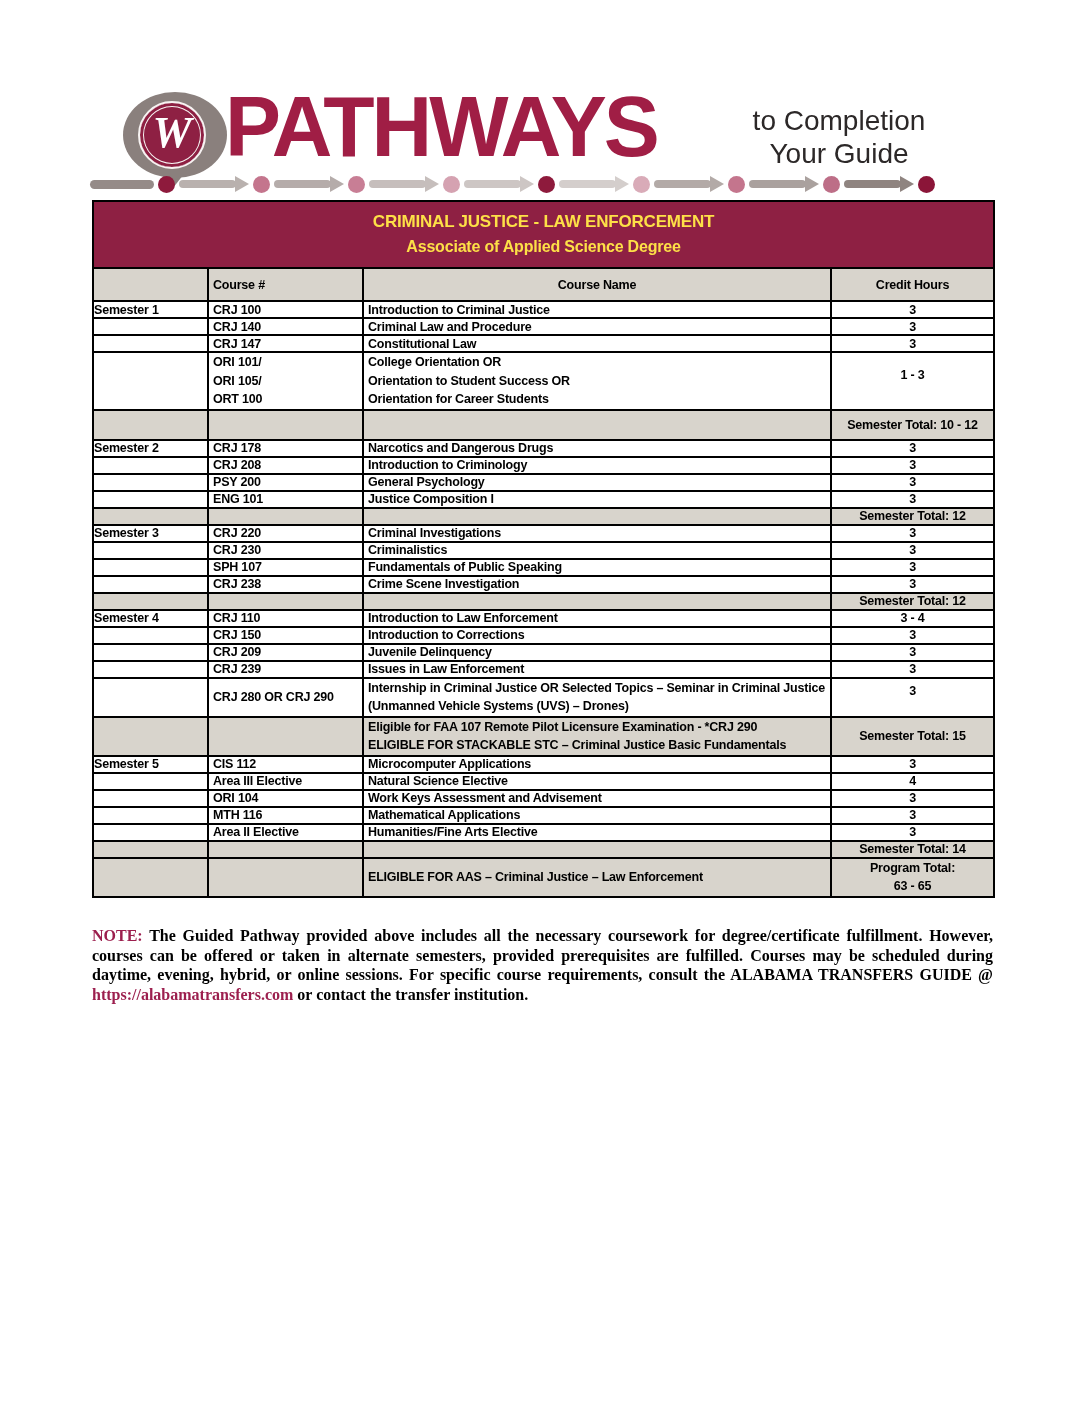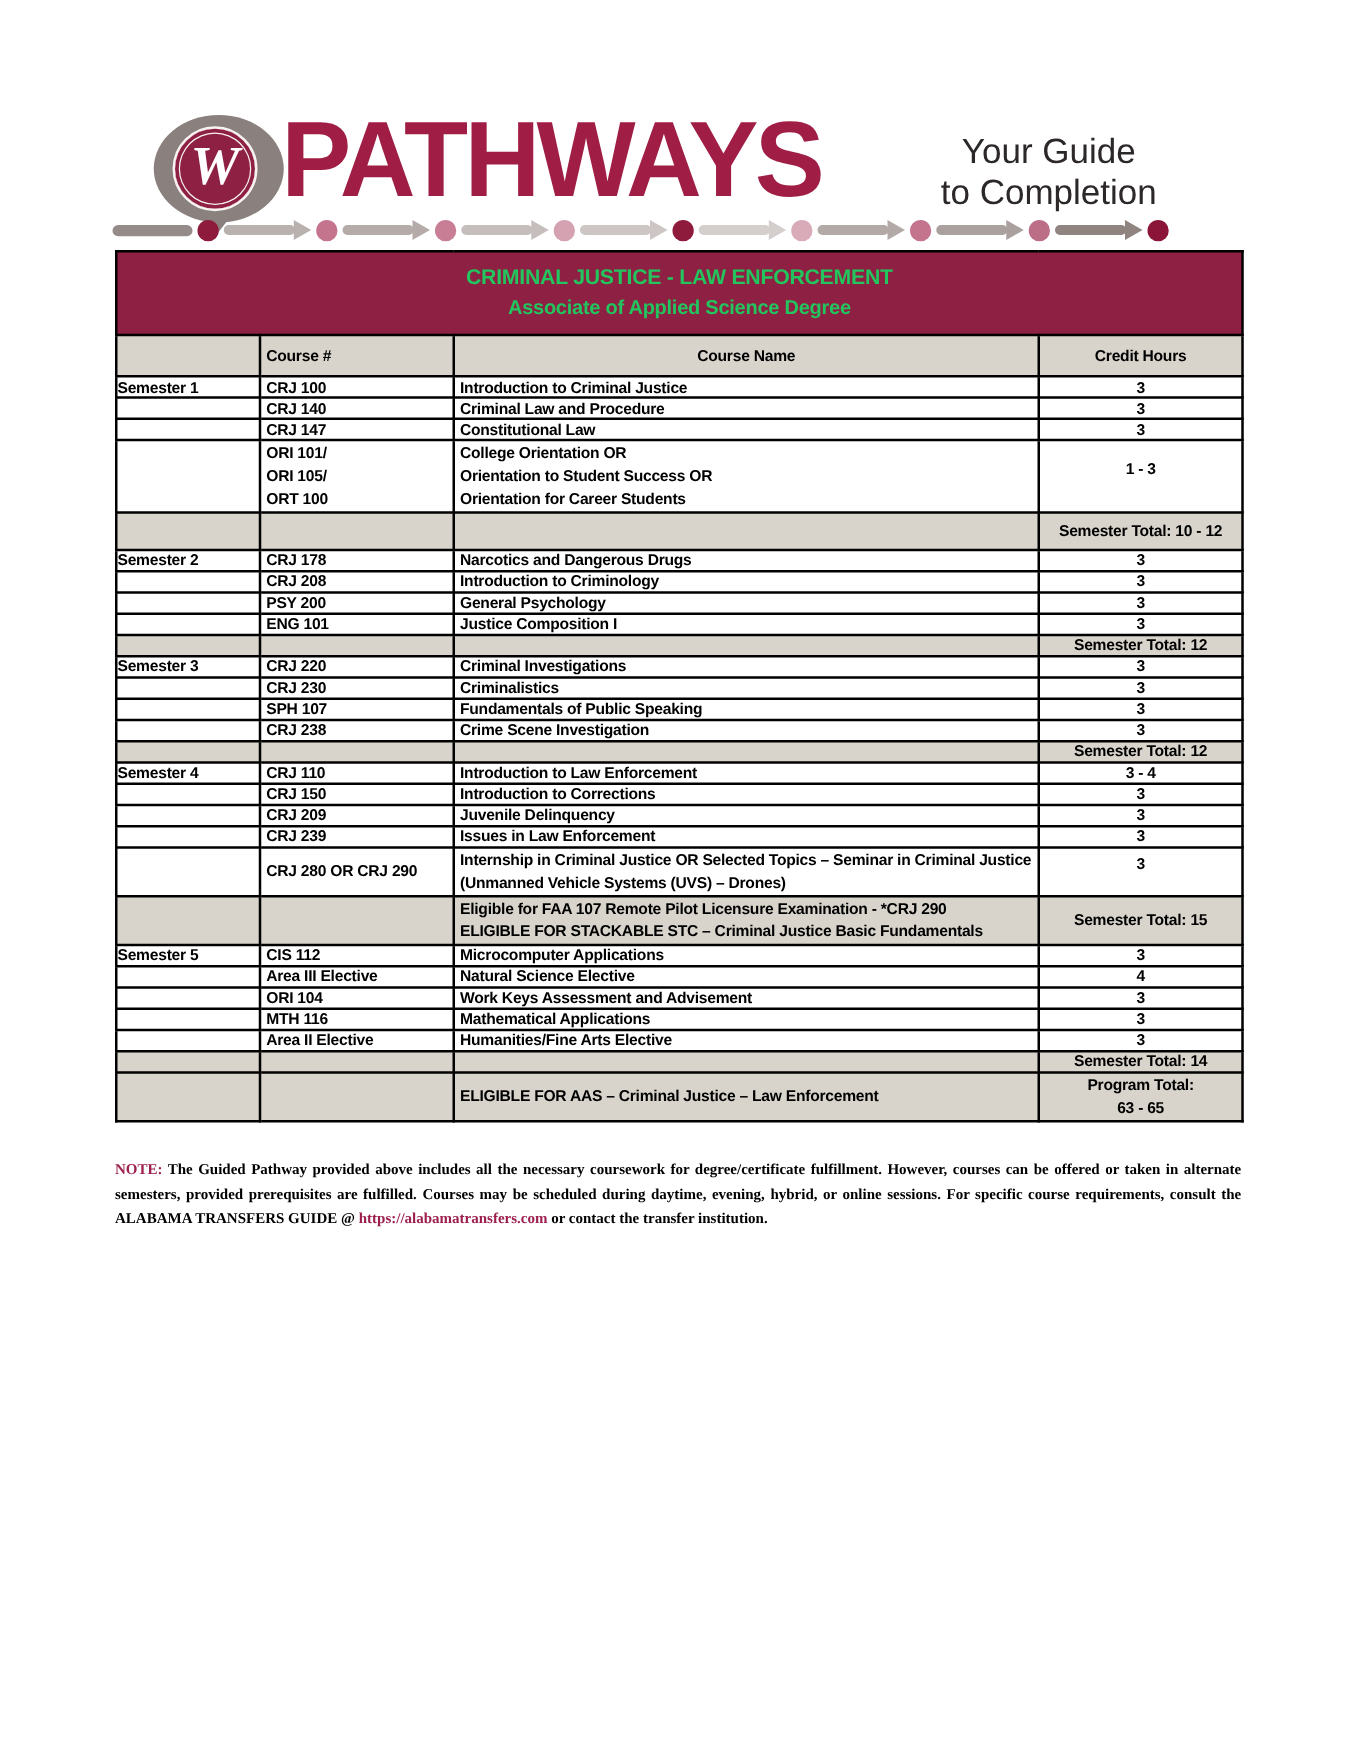--- a/index.html
+++ b/index.html
@@ -68,21 +68,21 @@
     position:absolute;left:92px;top:200px;width:901px;
     border-collapse:collapse;table-layout:fixed;
     font-size:12.5px;font-weight:bold;letter-spacing:-0.2px;
   }
   .course-table col.c-sem{width:115px;}
   .course-table col.c-course{width:155px;}
   .course-table col.c-name{width:468px;}
   .course-table col.c-credits{width:163px;}
   .course-table td,.course-table th{border:2px solid #000;}
   .title-cell{
-    background:var(--maroon);color:#22c55e;text-align:center;
+    background:var(--maroon);color:#fde047;text-align:center;
     padding:7px 0 8px 0;
   }
   .title-line1{font-size:17px;line-height:26px;}
   .title-line2{font-size:16px;line-height:24px;}
   .colhead th{background:var(--shaded);height:33px;font-size:12.5px;}
   .colhead .h-course{text-align:left;padding-left:4px;}
   .colhead .h-name{text-align:center;}
   .colhead .h-credits{text-align:center;}
   .course-table tbody td{height:17px;background:#ffffff;vertical-align:middle;}
   .course-table tbody td div{line-height:18.5px;}
@@ -90,39 +90,39 @@
   td.cell-course{text-align:left;padding-left:4px;}
   td.cell-name{text-align:left;padding-left:4px;}
   td.cell-credits{text-align:center;}
   tr.shaded td{background:var(--shaded);}
   td.vbottom{vertical-align:bottom;padding-bottom:12px;}
 
   
   .note{
     position:absolute;left:92px;top:926px;width:901px;
     font-family:"Liberation Serif", serif;font-weight:bold;
-    font-size:12px;line-height:19.6px;text-align:justify;color:#000;
+    font-size:16px;line-height:19.6px;text-align:justify;color:#000;
   }
   .note .note-label{color:var(--note-accent);}
   .note .note-link{color:var(--note-accent);text-decoration:none;cursor:pointer;}
 </style>
 </head>
 <body>
 
 <div class="header">
   <div class="logo-bubble">
     <div class="pointer"></div>
     <div class="logo-circle">
       <span class="logo-w">W</span>
     </div>
   </div>
   <div class="brand">PATHWAYS</div>
   <div class="tagline">
+    <div>to Completion</div>
     <div>Your Guide</div>
-    <div>to Completion</div>
   </div>
   <div class="decor">
       <span class="seg-line" style="--c: #958b88;"></span>
       <span class="seg-dot" style="--c: #8e1a3c;"></span>
       <span class="seg-arrow" style="--c: #b9b1ae;">
         <span class="shaft"></span>
         <span class="head"></span>
       </span>
       <span class="seg-dot" style="--c: #c4758d;"></span>
       <span class="seg-arrow" style="--c: #b5acaa;">

